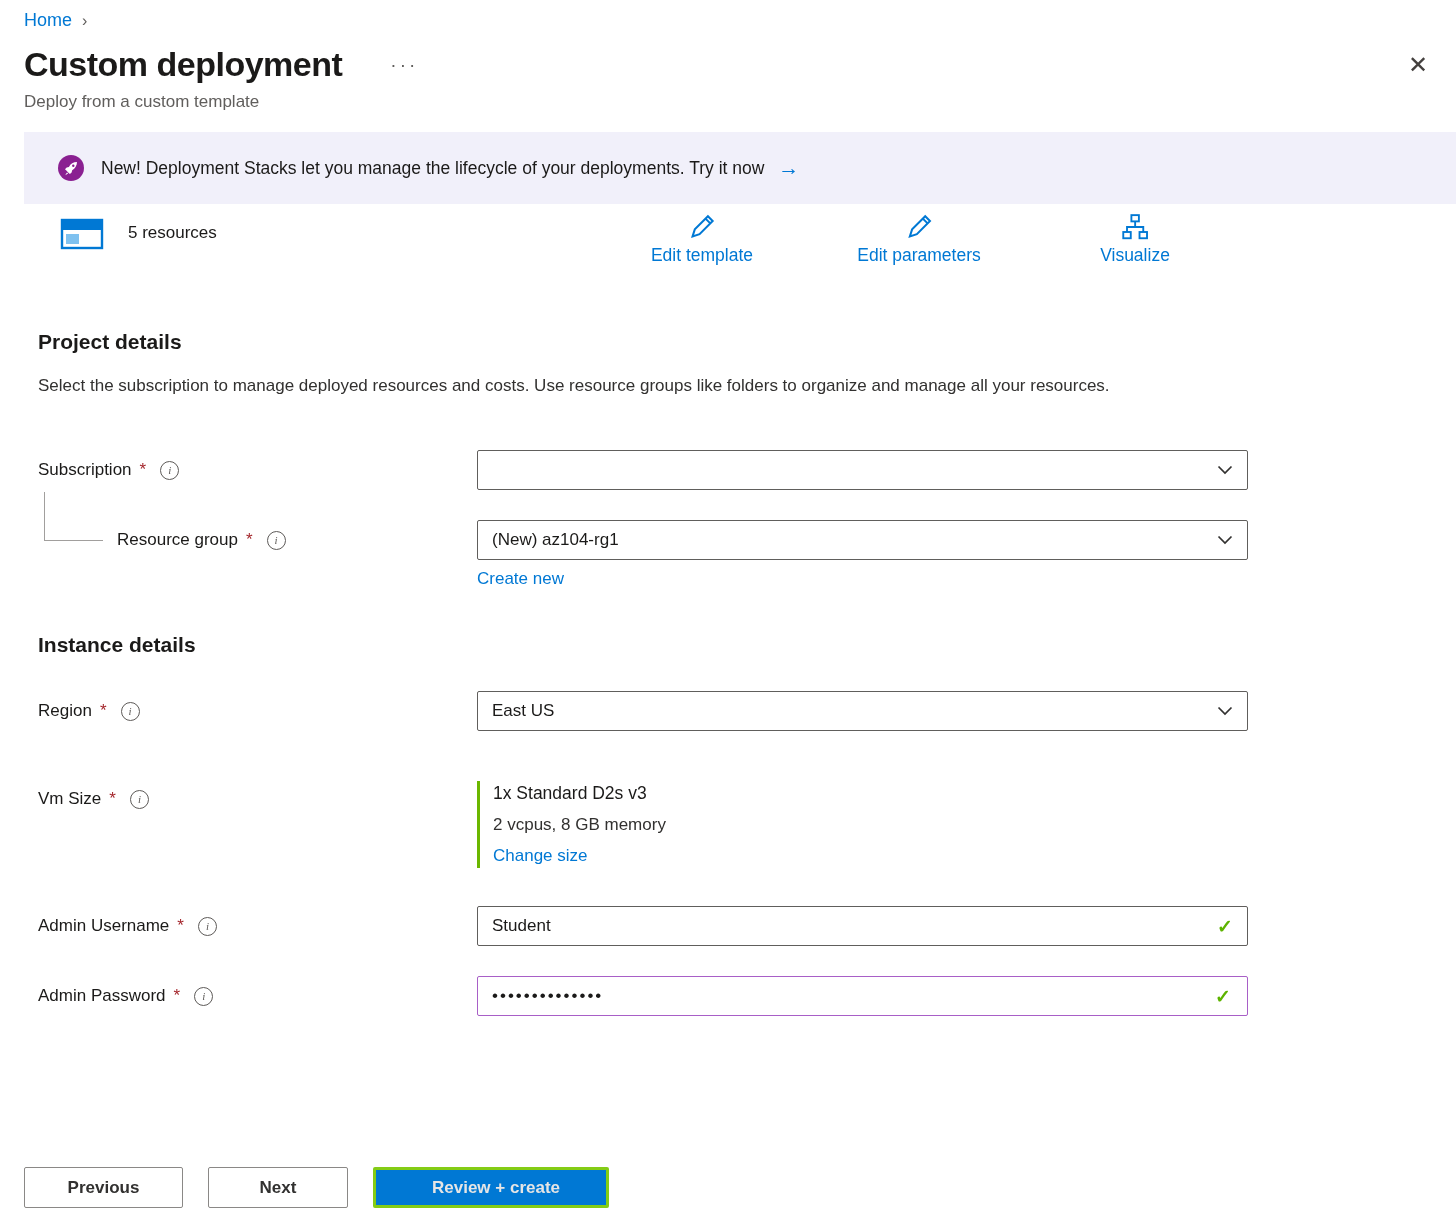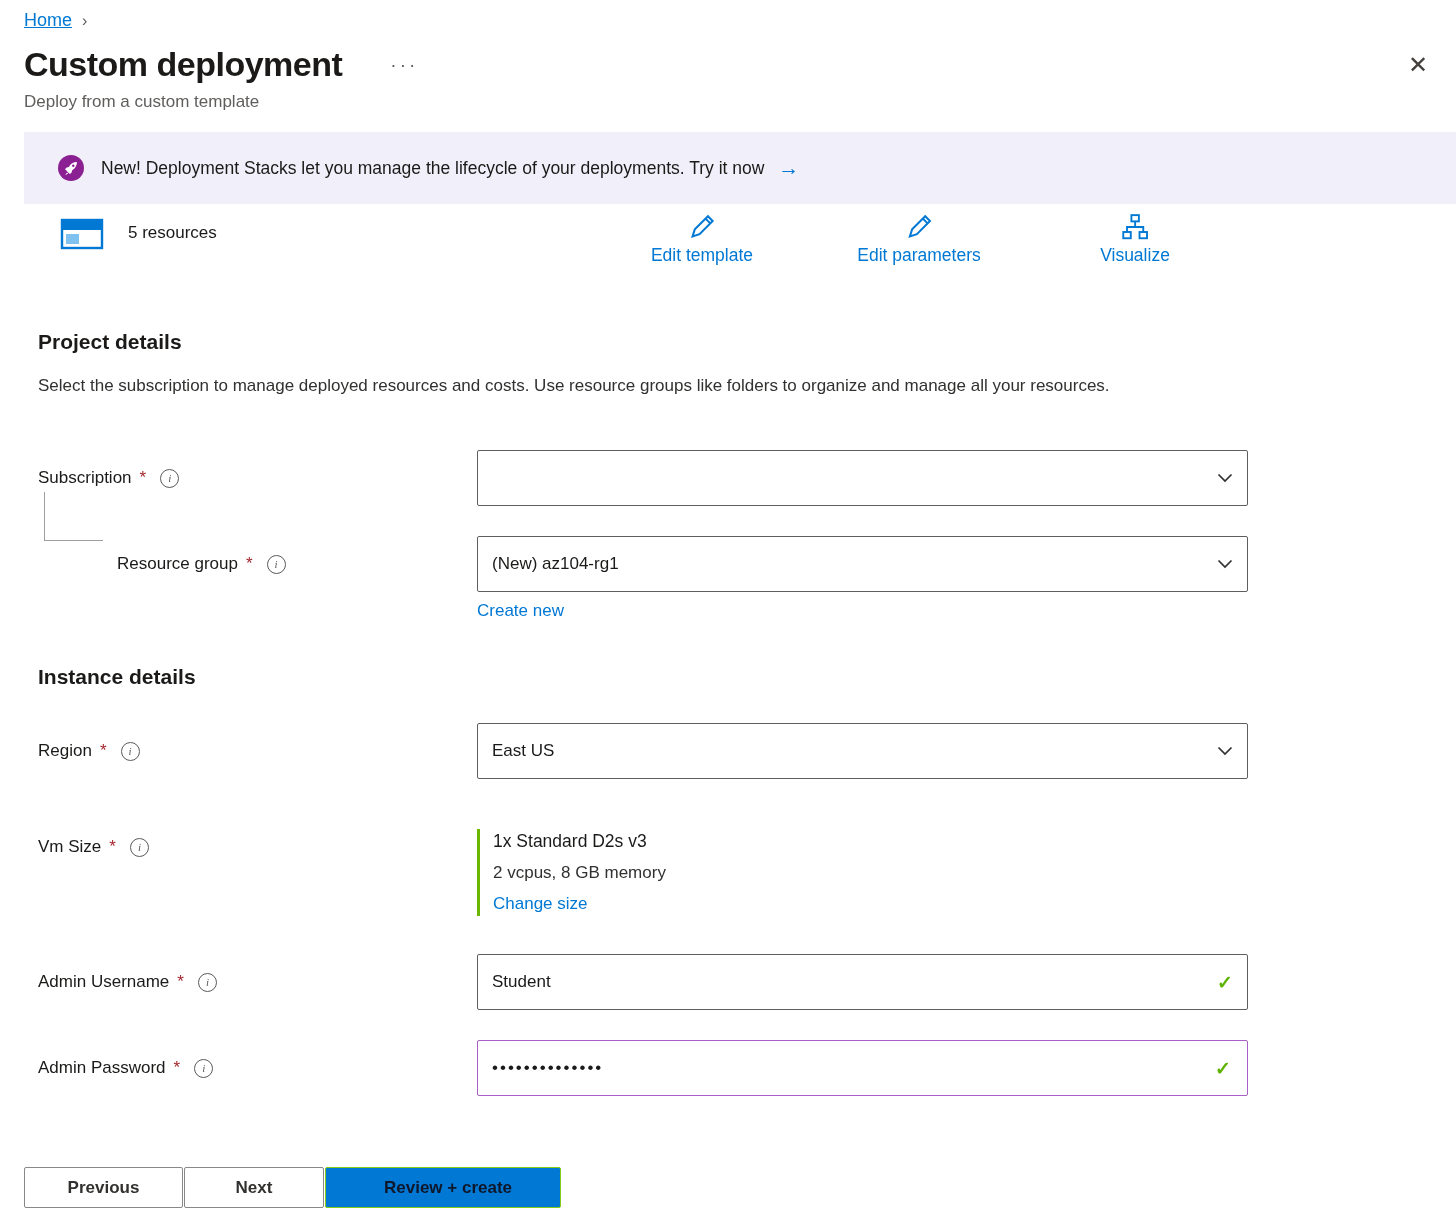--- a/index.html
+++ b/index.html
@@ -6,21 +6,21 @@
   .page{
     position:relative;
     width:1456px;height:1219px;
     font-family:"Liberation Sans",sans-serif;
     color:#323130;
     overflow:hidden;
     background:#fff;
   }
   
   .breadcrumb{padding:10px 0 0 24px;font-size:18px;display:flex;align-items:center;gap:10px;}
-  .breadcrumb .home{color:#0078d4;cursor:pointer;text-decoration:underline;}
+  .breadcrumb .home{color:#0078d4;cursor:pointer;}
   .breadcrumb .sep{color:#605e5c;font-size:16px;}
   
   .title-row{display:flex;align-items:center;padding:14px 28px 0 24px;}
   .title-row h1{margin:0;font-size:34px;font-weight:700;color:#1b1a19;letter-spacing:-0.5px;}
   .title-dots{margin-left:48px;color:#605e5c;font-size:19px;letter-spacing:3px;cursor:pointer;}
   .close-x{margin-left:auto;color:#44403e;font-size:24px;line-height:1;cursor:pointer;}
   .subtitle{padding:8px 24px 0 24px;font-size:17px;color:#605e5c;}
   
   .banner{
     margin:20px 0 0 24px;height:72px;background:#f1f0fa;
@@ -51,21 +51,21 @@
   .lbl{width:439px;display:flex;align-items:center;gap:6px;font-size:17px;color:#1b1a19;flex:0 0 439px;}
   .lbl .req{color:#a4262c;margin-left:2px;}
   .info-i{
     margin-left:8px;width:17px;height:17px;border:1px solid #5d5a58;border-radius:50%;
     display:inline-flex;align-items:center;justify-content:center;
     font-size:11px;color:#5d5a58;font-style:italic;font-family:"Liberation Serif",serif;
     cursor:pointer;flex:0 0 17px;
   }
   .ctl{width:771px;flex:0 0 771px;}
   .dd,.ti{
-    box-sizing:border-box;width:771px;height:56px;background:#fff;
+    box-sizing:border-box;width:771px;height:40px;background:#fff;
     border:1px solid #605e5c;border-radius:2px;
     display:flex;align-items:center;padding:0 14px;font-size:17px;color:#1b1a19;
     cursor:pointer;
   }
   .dd .chev{margin-left:auto;display:flex;align-items:center;}
   .ti .check,.vm-na{margin-left:auto;}
   .check{color:#5db300;font-size:19px;font-weight:bold;}
   .ti-password{border-color:#a85fc7;letter-spacing:2px;}
   .link{color:#0078d4;font-size:17px;cursor:pointer;display:inline-block;}
   .project-rows{position:relative;margin-top:48px;}
@@ -78,30 +78,30 @@
   .create-new{margin:9px 0 0 439px;}
   .row-region{margin-top:34px;}
   .row-vmsize{margin-top:50px;}
   .vm-block{border-left:3px solid #6bb700;padding:2px 0 2px 13px;}
   .vm-title{font-size:17.5px;font-weight:400;color:#1b1a19;}
   .vm-detail{margin-top:11px;font-size:17px;color:#323130;}
   .vm-link{margin-top:11px;}
   .row-username{margin-top:38px;}
   .row-password{margin-top:30px;}
   
-  .footer{position:absolute;left:24px;bottom:11px;display:flex;gap:1px;}
+  .footer{position:absolute;left:24px;bottom:11px;display:flex;gap:25px;}
   .btn{
     box-sizing:border-box;height:41px;border-radius:2px;font-size:17px;font-weight:600;
     display:flex;align-items:center;justify-content:center;cursor:pointer;
     font-family:"Liberation Sans",sans-serif;
   }
   .btn-secondary{background:#fff;border:1px solid #8a8886;color:#323130;}
   .btn-prev{width:159px;}
   .btn-next{width:140px;}
-  .btn-primary{width:236px;background:#0078d4;border:1px solid #84cc16;color:#0f172a;padding-left:16px;}
+  .btn-primary{width:236px;background:#0078d4;border:3px solid #84cc16;color:#e5e5e5;padding-left:16px;}
 </style>
 </head>
 <body>
 
 <div class="page">
 
   <div class="breadcrumb">
     <span class="home">Home</span>
     <span class="sep">›</span>
   </div>

